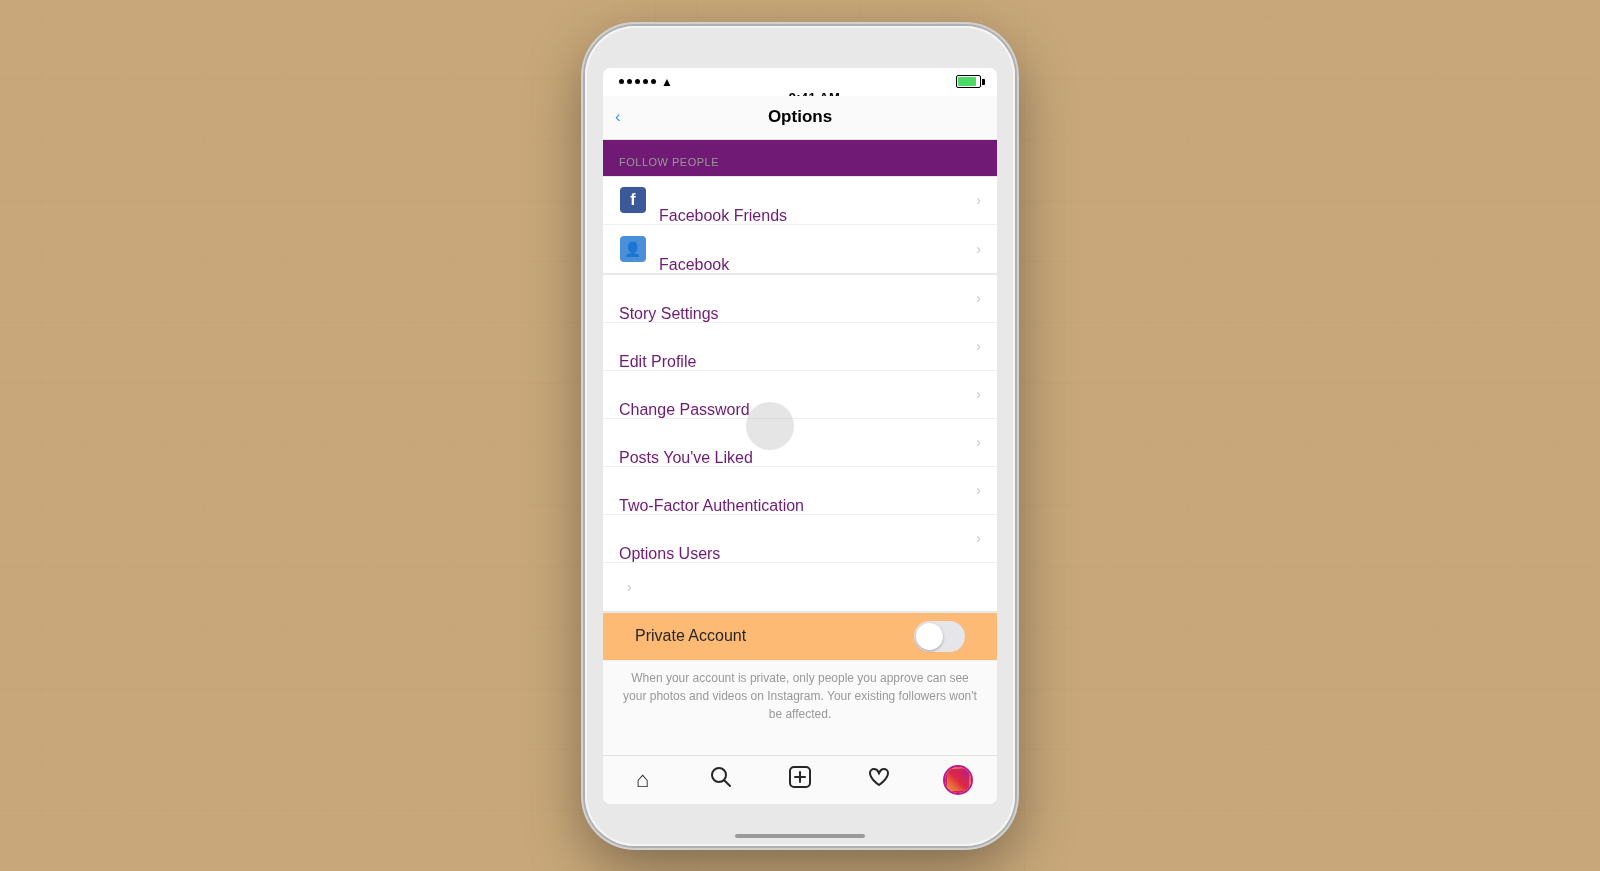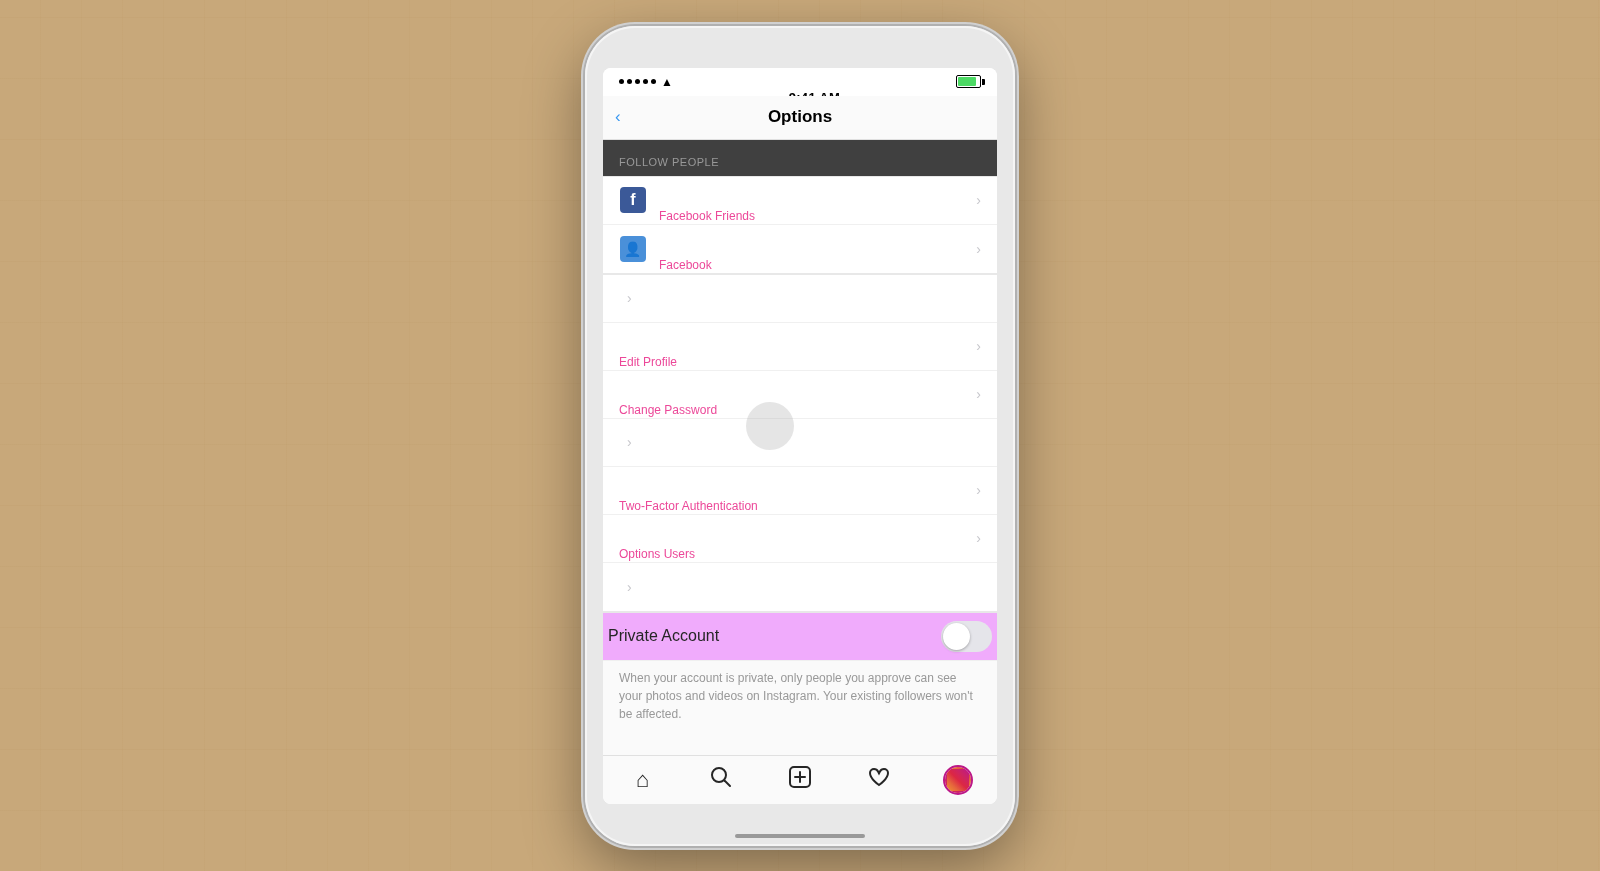--- a/index.html
+++ b/index.html
@@ -180,21 +180,21 @@
     }
 
     
     .section-header {
       padding: 16px 16px 8px;
       font-size: 11px;
       font-weight: 500;
       color: #999;
       letter-spacing: 0.5px;
       text-transform: uppercase;
-      background: #404040;
+      background: #701a75;
     }
 
     
     .list-section {
       background: #fff;
       border-top: 1px solid #e8e8e8;
       border-bottom: 1px solid #e8e8e8;
       margin-bottom: 0;
     }
 
@@ -243,38 +243,38 @@
       border-radius: 4px;
       display: flex;
       align-items: center;
       justify-content: center;
       color: #fff;
       font-size: 14px;
     }
 
     .list-item-label {
       flex: 1;
-      font-size: 12px;
-      color: #ec4899;
+      font-size: 16px;
+      color: #701a75;
       margin-top: 32px;
     }
 
     .chevron {
       color: #c7c7cc;
       font-size: 14px;
       margin-left: 8px;
     }
 
     
     .toggle-container {
       display: flex;
       align-items: center;
-      padding: 0 5px;
+      padding: 0 32px;
       height: 48px;
-      background: #f0abfc;
+      background: #fdba74;
       border-bottom: 1px solid #f0f0f0;
     }
 
     .toggle-label {
       flex: 1;
       font-size: 16px;
       color: #262626;
     }
 
     .toggle {
@@ -297,20 +297,21 @@
       box-shadow: 0 1px 3px rgba(0,0,0,0.3);
       transition: transform 0.2s;
     }
 
     .private-description {
       padding: 8px 16px 16px;
       font-size: 12px;
       color: #999;
       line-height: 1.5;
       background: #fafafa;
+      text-align: center;
     }
 
     
     .tab-bar {
       height: 49px;
       background: #fafafa;
       border-top: 1px solid #e0e0e0;
       display: flex;
       align-items: center;
       justify-content: space-around;
@@ -447,31 +448,33 @@
             <div class="list-item-icon">
               <div class="contacts-icon">👤</div>
             </div>
             <span class="list-item-label">Facebook</span>
             <span class="chevron">›</span>
           </div>
         </div>
 
         <div class="list-section">
           <div class="list-item">
+            <span class="list-item-label">Story Settings</span>
             <span class="chevron">›</span>
           </div>
           <div class="list-item">
             <span class="list-item-label">Edit Profile</span>
             <span class="chevron">›</span>
           </div>
           <div class="list-item">
             <span class="list-item-label">Change Password</span>
             <span class="chevron">›</span>
           </div>
           <div class="list-item">
+            <span class="list-item-label">Posts You've Liked</span>
             <span class="chevron">›</span>
           </div>
           <div class="list-item">
             <span class="list-item-label">Two-Factor Authentication</span>
             <span class="chevron">›</span>
           </div>
           <div class="list-item">
             <span class="list-item-label">Options Users</span>
             <span class="chevron">›</span>
           </div>

